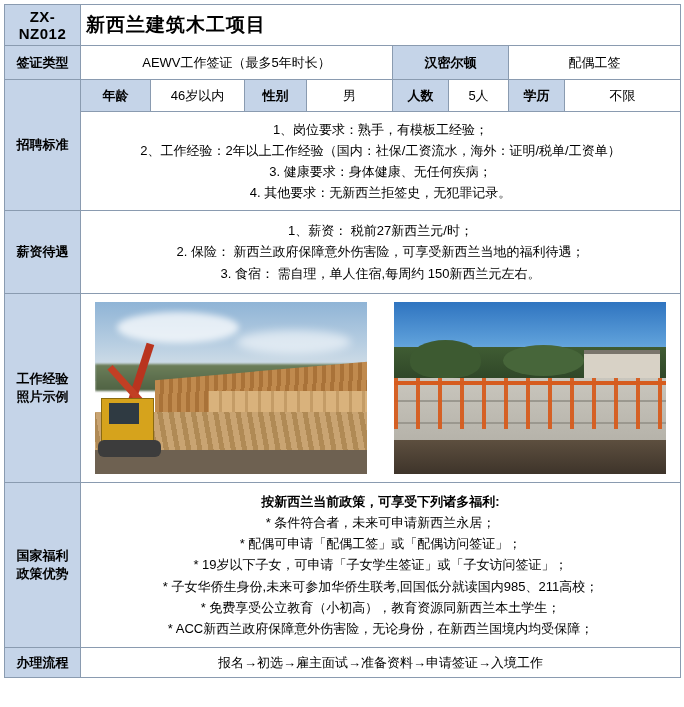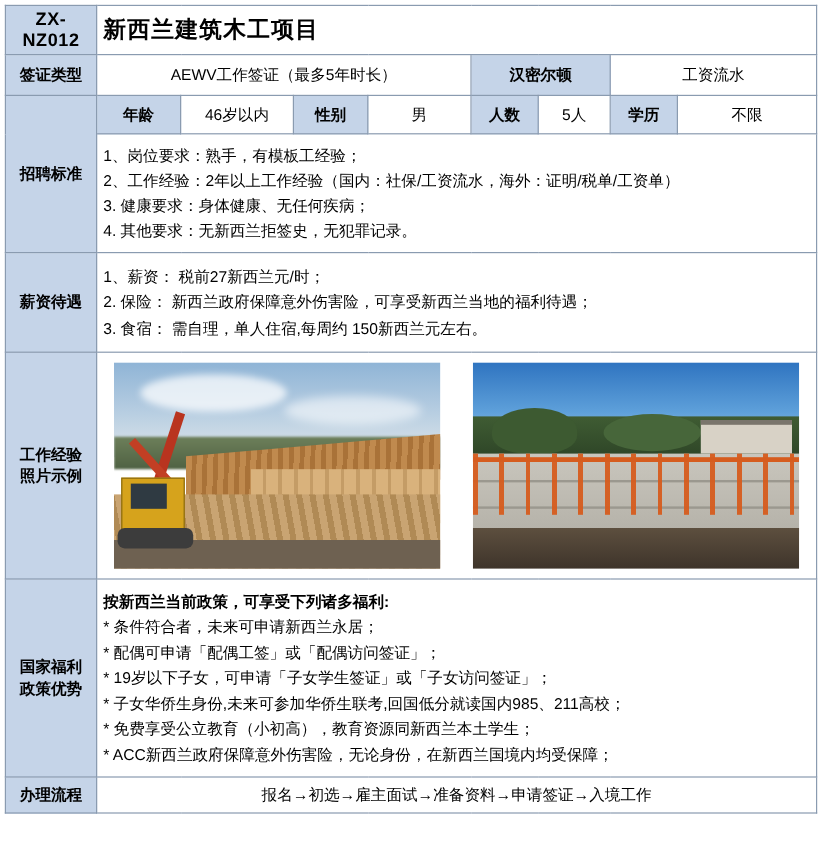--- a/index.html
+++ b/index.html
@@ -61,20 +61,21 @@
   }
   .cell-pad {
     padding: 6px 8px;
   }
   .list {
     font-size: 13px;
     line-height: 1.62;
   }
   .list div {
     white-space: nowrap;
+    text-align: center;
   }
   .bold {
     font-weight: bold;
   }
   .photos {
     padding: 6px 4px;
     text-align: center;
   }
   .photo-row {
     display: flex;
@@ -208,21 +209,21 @@
   <tbody>
         <tr>
     <td class="hdr-code" colspan="1">ZX-NZ012</td>
     <td class="hdr-title" colspan="8">新西兰建筑木工项目</td>
   </tr>
 
   <tr style="height:34px">
     <td class="lbl">签证类型</td>
     <td class="val-center" colspan="4">AEWV工作签证（最多5年时长）</td>
     <td class="lbl" colspan="2">汉密尔顿</td>
-    <td class="val-center" colspan="2">工资流水</td>
+    <td class="val-center" colspan="2">配偶工签</td>
   </tr>
 
   <tr style="height:32px">
     <td class="lbl" rowspan="2">招聘标准</td>
     <td class="lbl">年龄</td>
     <td class="val-center">46岁以内</td>
     <td class="lbl">性别</td>
     <td class="val-center">男</td>
     <td class="lbl">人数</td>
     <td class="val-center">5人</td>

